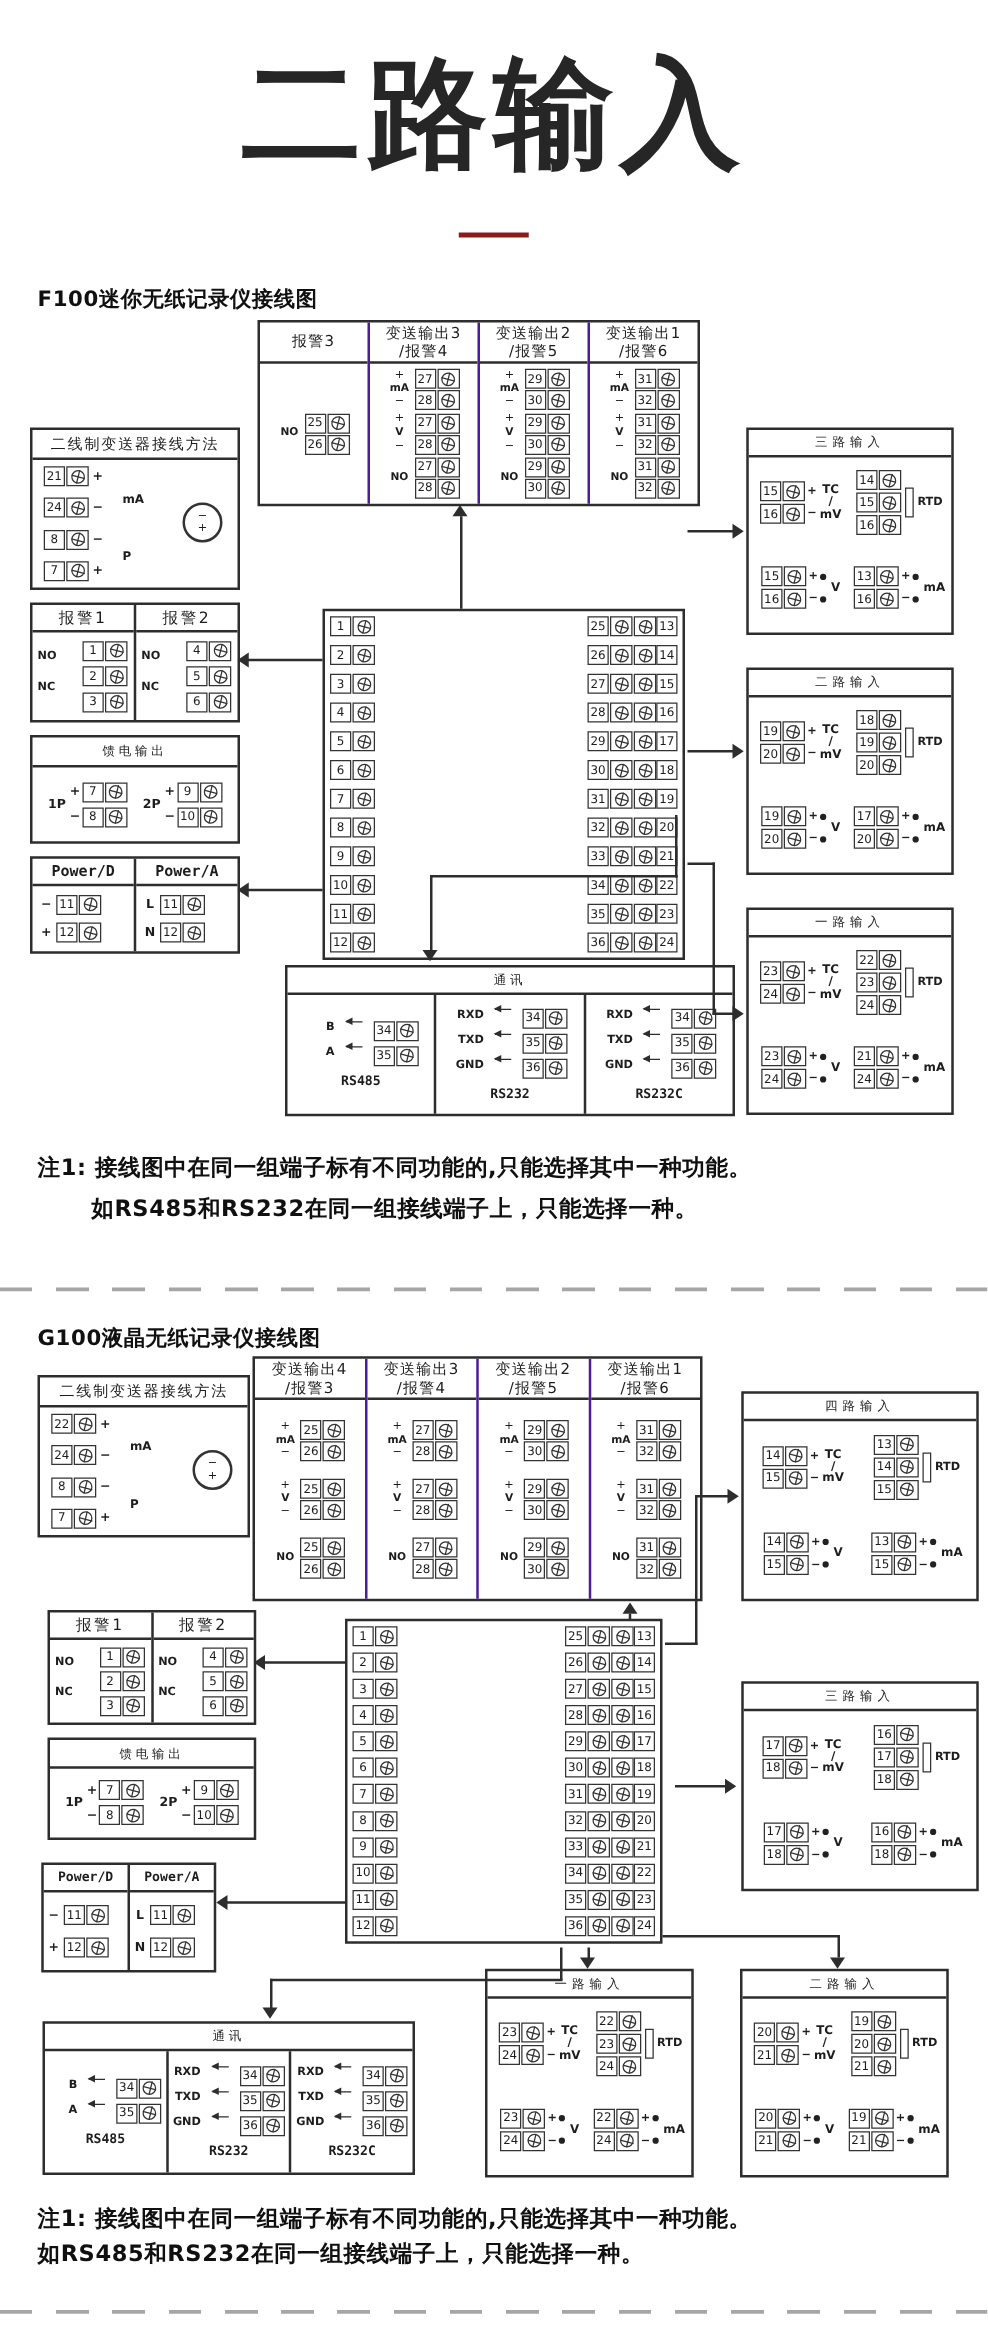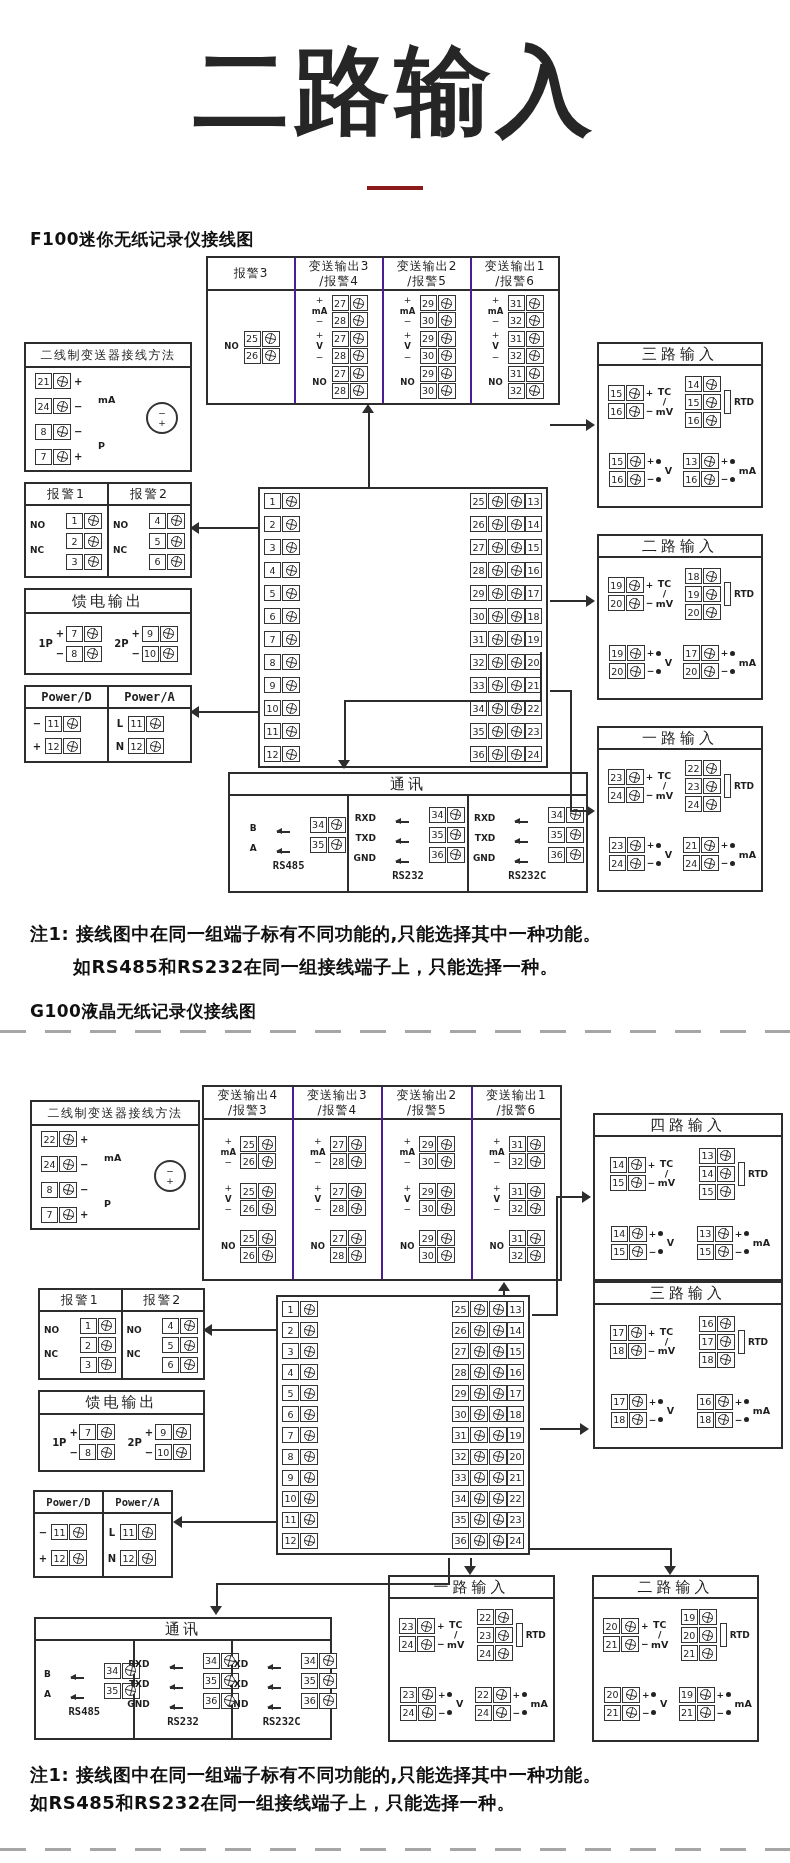--- a/index.html
+++ b/index.html
@@ -5,21 +5,21 @@
   *{box-sizing:border-box;margin:0;padding:0}
   html,body{background:#fff}
   body{width:790px;height:1863px;position:relative;font-family:"DejaVu Sans","Liberation Sans",sans-serif;color:#1d1d1d;overflow:hidden}
   .main-title{position:absolute;top:36px;left:0;width:790px;text-align:center;font-size:96px;font-weight:900;letter-spacing:5px;color:#262626;line-height:1.15}
   .t-underline{position:absolute;top:186px;left:367px;width:56px;height:4px;background:#8c1c1c}
   .seclabel{position:absolute;left:30px;font-size:17px;font-weight:600;color:#101010;letter-spacing:.5px}
   .note{position:absolute;font-size:18px;font-weight:600;color:#101010;letter-spacing:.5px;white-space:nowrap}
   .dashes{position:absolute;left:0;width:790px;height:3px;background:repeating-linear-gradient(90deg,#a6a6a6 0 26px,transparent 26px 45px)}
 
   .box{position:absolute;border:2px solid #2d2d2d;background:#fff}
-  .btitle{border-bottom:2px solid #2d2d2d;display:flex;align-items:center;justify-content:center;font-size:15px;letter-spacing:3px;color:#1d1d1d;white-space:nowrap}
+  .btitle{border-bottom:2px solid #2d2d2d;display:flex;align-items:center;justify-content:center;font-size:10px;letter-spacing:3px;color:#1d1d1d;white-space:nowrap}
 
   .term{display:inline-flex;align-items:center;flex:none}
   .tnum{border:1.5px solid #333;height:16px;min-width:17px;display:inline-flex;align-items:center;justify-content:center;font-size:9.5px;background:#fff;padding:0 1px;color:#1d1d1d}
   .sq{width:18px;height:16px;border:1.5px solid #333;display:inline-flex;align-items:center;justify-content:center;margin-left:1px;background:#fff;flex:none}
   .screw{width:11px;height:11px;border:1.2px solid #333;border-radius:50%;position:relative;flex:none;background:#fff}
   .screw::before{content:"";position:absolute;left:4.4px;top:-1px;bottom:-1px;width:1.2px;background:#333;transform:rotate(14deg)}
   .screw::after{content:"";position:absolute;top:4.4px;left:-1px;right:-1px;height:1.2px;background:#333;transform:rotate(14deg)}
 
   
   .toprow{display:flex}
@@ -74,40 +74,40 @@
   .strip-right{position:absolute;right:4px;top:4px;bottom:4px;display:flex;flex-direction:column;justify-content:space-between}
   .prow{display:flex;align-items:center}
 
   
   .incol{position:absolute;display:flex;flex-direction:column}
   .inrow{position:absolute;display:flex}
   .inbox{border:2px solid #2d2d2d;background:#fff;flex:none}
   .f-in .inbox{width:166px;height:166px}
   .f-in{gap:26px}
   .g-in .inbox{width:190px;height:168px}
-  .g-in{}
+  .g-in{gap:64px}
   .g-inb .inbox{width:167px;height:167px}
   .g-inb{gap:37px}
   .in-body{height:calc(100% - 22px);display:grid;grid-template-columns:1fr 1fr;grid-template-rows:1fr 1fr;padding:2px}
   .icell{display:flex;align-items:center;justify-content:center;gap:3px;min-width:0}
   .iterms{display:flex;flex-direction:column;gap:2px}
   .irow{display:flex;align-items:center;gap:2px}
   .isign{font-size:9px;font-weight:bold;width:7px;text-align:center}
   .isign:empty{display:none}
   .dot{width:5px;height:5px;border-radius:50%;background:#222;flex:none}
   .tclab{display:flex;flex-direction:column;align-items:center;font-size:9.5px;font-weight:bold;line-height:1.05}
   .resistor{width:7px;height:24px;border:1.5px solid #333;background:#fff;flex:none}
   .rtdlab{font-size:9px;font-weight:bold}
   .vlab{font-size:9.5px;font-weight:bold;margin-left:1px}
 
   
   .comm-body{display:flex;height:calc(100% - 22px)}
   .comm-col{flex:1;border-left:2px solid #2d2d2d;display:flex;flex-direction:column;align-items:center;justify-content:center;gap:4px;min-width:0}
   .comm-col:first-child{border-left:none}
-  .cpin{display:flex;align-items:flex-end;gap:20px}
+  .cpin{display:flex;align-items:flex-start;gap:9px}
   .cpin-label{font-size:9px;font-weight:bold;min-width:25px;text-align:right;letter-spacing:0}
   .cwire{width:13px;height:1.5px;background:#2d2d2d;position:relative;flex:none}
   .cwire::before{content:"";position:absolute;left:-1px;top:-3px;border:3.5px solid transparent;border-right:6px solid #2d2d2d;border-left:none}
   .comm-name{font-size:10.5px;font-weight:bold;margin-top:2px;font-family:"DejaVu Sans Mono","Liberation Mono",monospace}
 
   
   .wire{position:absolute;background:#2d2d2d}
   .ah{position:absolute;width:0;height:0;border:solid transparent}
   .ah-up{border-width:0 6px 9px 6px;border-bottom-color:#2d2d2d}
   .ah-down{border-width:9px 6px 0 6px;border-top-color:#2d2d2d}
@@ -1311,21 +1311,21 @@
   <div class="wire" style="left:540px;top:652px;width:2px;height:50px"></div>
   <div class="wire" style="left:344px;top:700px;width:2px;height:62px"></div>
     <div class="ah ah-down" style="left:338px;top:760px"></div>
 </div>
 
 <div class="note" style="left:30px;top:922px">注1: 接线图中在同一组端子标有不同功能的,只能选择其中一种功能。</div>
 <div class="note" style="left:73px;top:955px">如RS485和RS232在同一组接线端子上，只能选择一种。</div>
 
 <div class="dashes" style="top:1030px"></div>
 
-<div class="seclabel" style="top:1000px">G100液晶无纸记录仪接线图</div>
+<div class="seclabel" style="top:1059px">G100液晶无纸记录仪接线图</div>
 
 <div class="box" style="left:30px;top:1100px;width:170px;height:130px">
   <div class="btitle" style="height:24px;font-size:12px;letter-spacing:1.5px">二线制变送器接线方法</div>
   <div class="tx-body">
     <div class="tx-rows">
 
         <div class="tx-row">
           <span class="term">
             <span class="tnum">22</span>
             <span class="sq">

